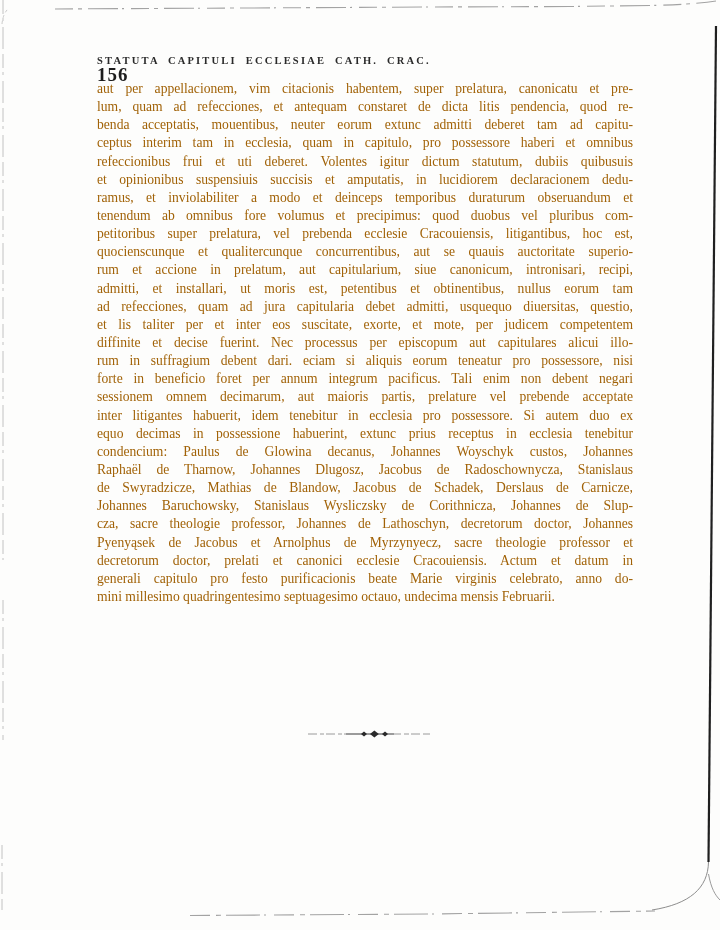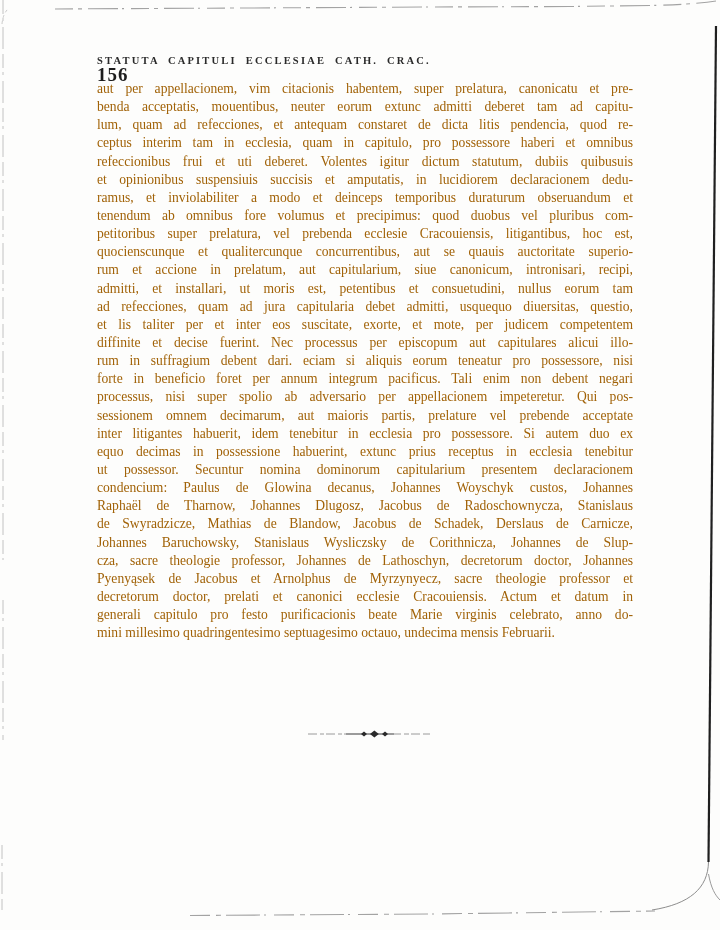--- a/index.html
+++ b/index.html
@@ -101,41 +101,39 @@
     <path d="M 190 915.5 L 430 914 L 655 911" fill="none" stroke="#a3a3a3" stroke-width="1.1" stroke-dasharray="20 6 5 5 34 4 2 8"></path>
   </svg>
 
   <div class="running-head">
     <span class="page-number">156</span>
     <span class="head-title">STATUTA  CAPITULI  ECCLESIAE  CATH.  CRAC.</span>
   </div>
 
   <div class="body-text">
       <div class="text-line">aut per appellacionem, vim citacionis habentem, super prelatura, canonicatu et pre-</div>
+      <div class="text-line">lum, quam ad refecciones, et antequam constaret de dicta litis pendencia, quod re-</div>
       <div class="text-line">benda acceptatis, mouentibus, neuter eorum extunc admitti deberet tam ad capitu-</div>
-      <div class="text-line">lum, quam ad refecciones, et antequam constaret de dicta litis pendencia, quod re-</div>
       <div class="text-line">ceptus interim tam in ecclesia, quam in capitulo, pro possessore haberi et omnibus</div>
       <div class="text-line">refeccionibus frui et uti deberet. Volentes igitur dictum statutum, dubiis quibusuis</div>
       <div class="text-line">et opinionibus suspensiuis succisis et amputatis, in lucidiorem declaracionem dedu-</div>
       <div class="text-line">ramus, et inviolabiliter a modo et deinceps temporibus duraturum obseruandum et</div>
       <div class="text-line">tenendum ab omnibus fore volumus et precipimus: quod duobus vel pluribus com-</div>
       <div class="text-line">petitoribus super prelatura, vel prebenda ecclesie Cracouiensis, litigantibus, hoc est,</div>
       <div class="text-line">quocienscunque et qualitercunque concurrentibus, aut se quauis auctoritate superio-</div>
       <div class="text-line">rum et accione in prelatum, aut capitularium, siue canonicum, intronisari, recipi,</div>
-      <div class="text-line">admitti, et installari, ut moris est, petentibus et consuetudini, nullus eorum tam</div>
+      <div class="text-line">admitti, et installari, ut moris est, petentibus et obtinentibus, nullus eorum tam</div>
       <div class="text-line">ad refecciones, quam ad jura capitularia debet admitti, usquequo diuersitas, questio,</div>
       <div class="text-line">et lis taliter per et inter eos suscitate, exorte, et mote, per judicem competentem</div>
       <div class="text-line">diffinite et decise fuerint. Nec processus per episcopum aut capitulares alicui illo-</div>
       <div class="text-line">rum in suffragium debent dari. eciam si aliquis eorum teneatur pro possessore, nisi</div>
       <div class="text-line">forte in beneficio foret per annum integrum pacificus. Tali enim non debent negari</div>
-      <div class="text-line">processus, nisi super spolio ab adversario per appellacionem impeteretur. Qui pos-</div>
       <div class="text-line">sessionem omnem decimarum, aut maioris partis, prelature vel prebende acceptate</div>
       <div class="text-line">inter litigantes habuerit, idem tenebitur in ecclesia pro possessore. Si autem duo ex</div>
       <div class="text-line">equo decimas in possessione habuerint, extunc prius receptus in ecclesia tenebitur</div>
-      <div class="text-line">ut possessor. Secuntur nomina dominorum capitularium presentem declaracionem</div>
       <div class="text-line">condencium: Paulus de Glowina decanus, Johannes Woyschyk custos, Johannes</div>
       <div class="text-line">Raphaël de Tharnow, Johannes Dlugosz, Jacobus de Radoschownycza, Stanislaus</div>
       <div class="text-line">de Swyradzicze, Mathias de Blandow, Jacobus de Schadek, Derslaus de Carnicze,</div>
       <div class="text-line">Johannes Baruchowsky, Stanislaus Wysliczsky de Corithnicza, Johannes de Slup-</div>
       <div class="text-line">cza, sacre theologie professor, Johannes de Lathoschyn, decretorum doctor, Johannes</div>
       <div class="text-line">Pyenyąsek de Jacobus et Arnolphus de Myrzynyecz, sacre theologie professor et</div>
       <div class="text-line">decretorum doctor, prelati et canonici ecclesie Cracouiensis. Actum et datum in</div>
       <div class="text-line">generali capitulo pro festo purificacionis beate Marie virginis celebrato, anno do-</div>
       <div class="text-line">mini millesimo quadringentesimo septuagesimo octauo, undecima mensis Februarii.</div>
     </div>

